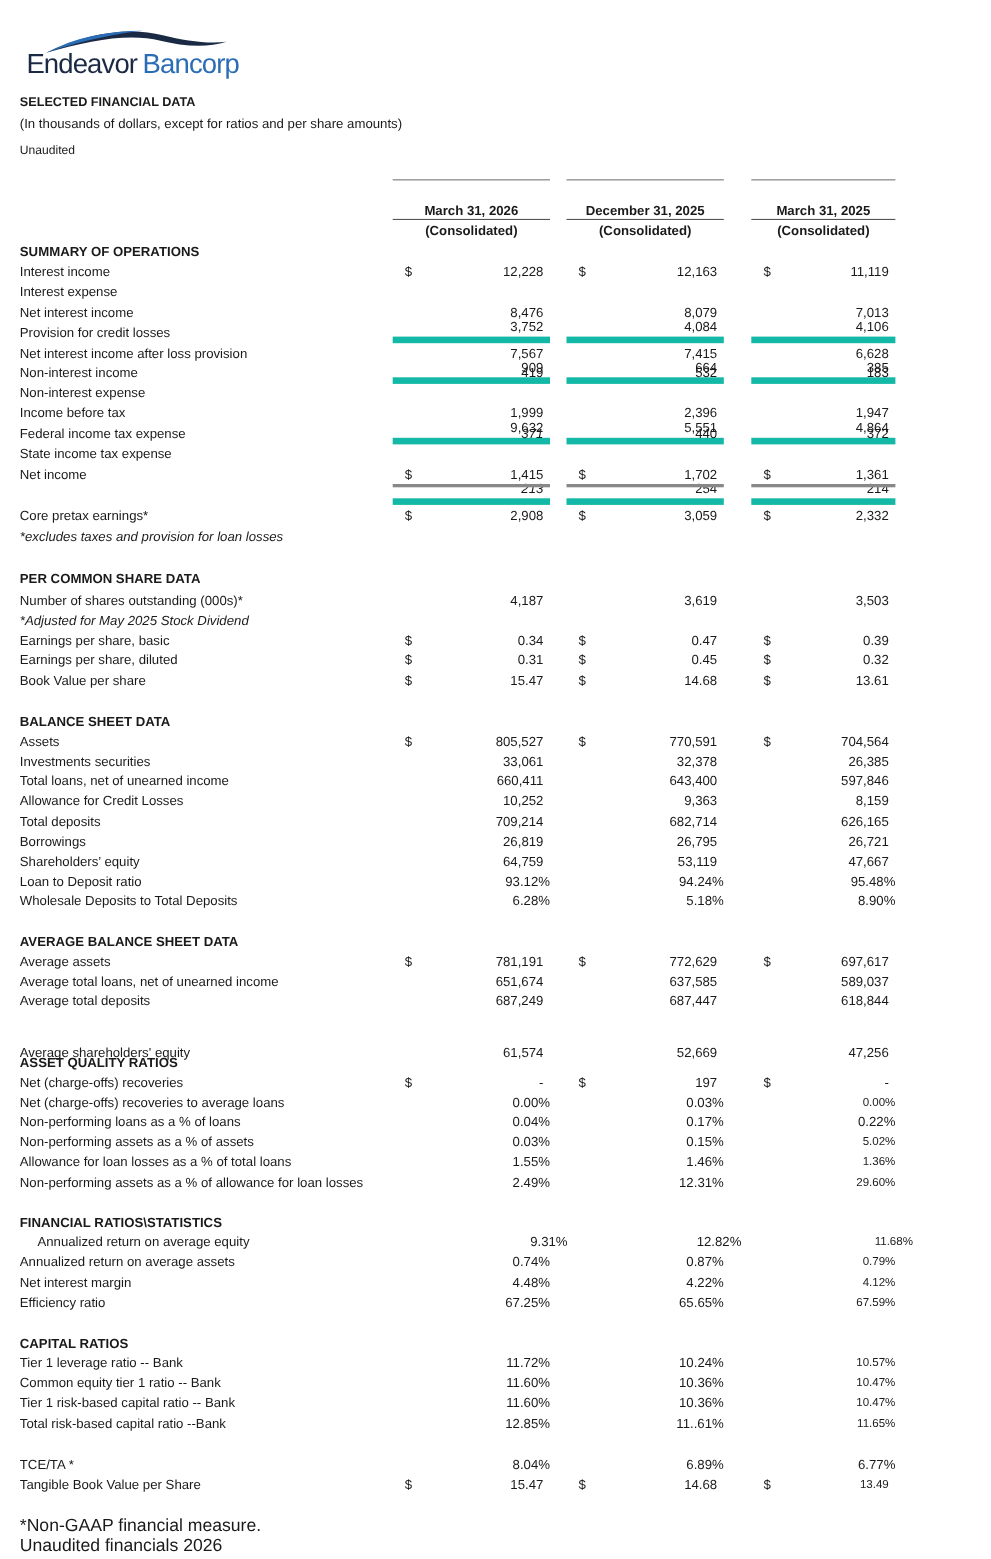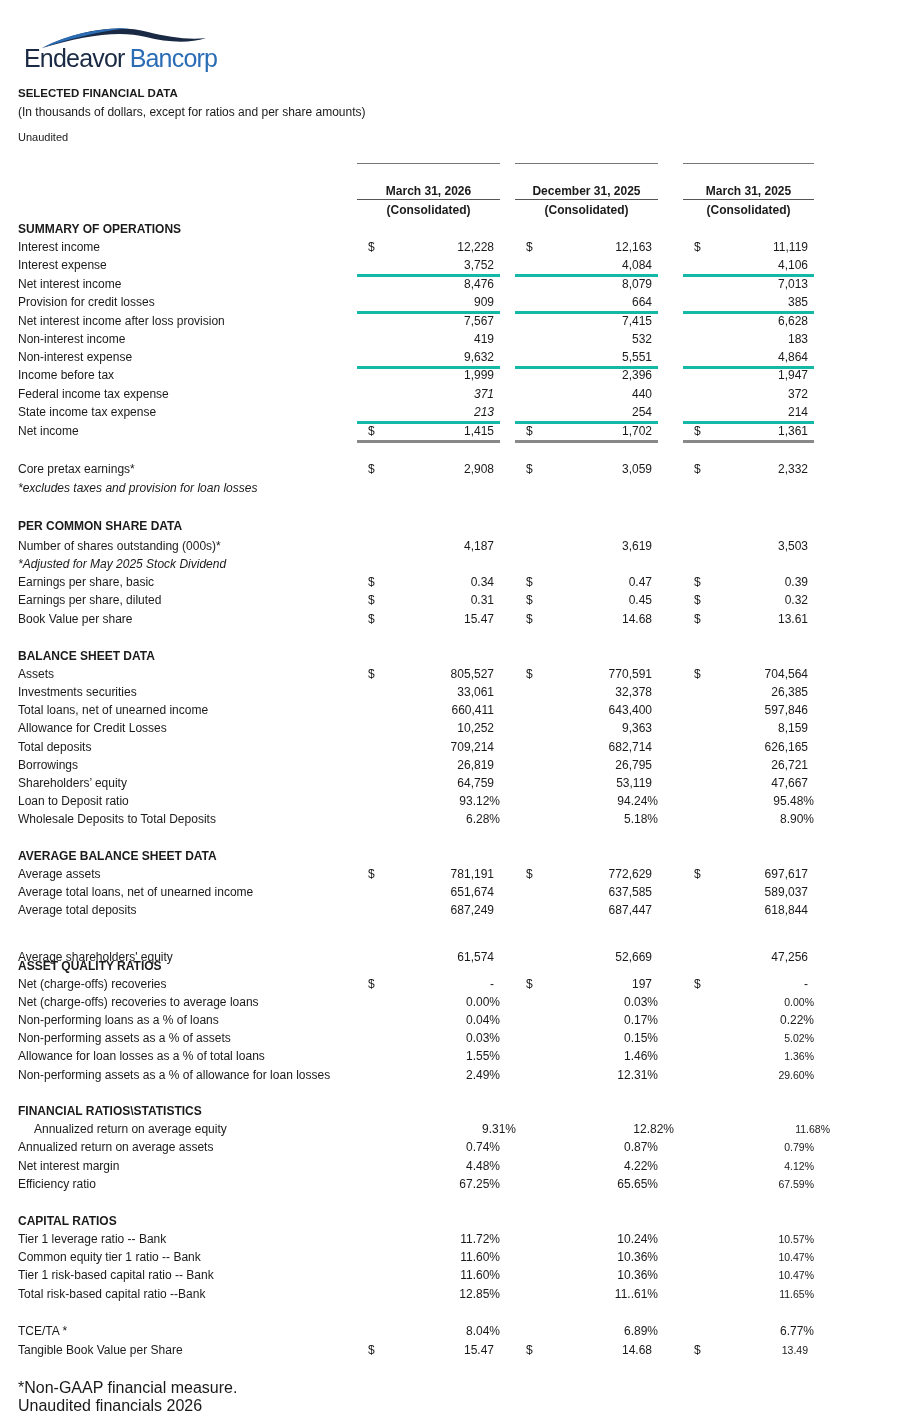--- a/index.html
+++ b/index.html
@@ -23,21 +23,21 @@
 
   .row { position:absolute; left:0; width:901px; height:18px; }
   .row .label { position:absolute; left:18px; top:0; white-space:nowrap; font-size:12px; line-height:18px; }
   .row .label.section { font-weight:bold; }
   .row .label.note { font-style:italic; }
   .cell { position:absolute; top:0; height:18px; line-height:18px; }
   .cell .dollar { position:absolute; left:11px; top:0; }
   .cell .val { position:absolute; right:6px; top:0; text-align:right; white-space:nowrap; }
   .cell .val.pct { right:0px; }
   .cell .val.it { font-style:italic; }
-  .cell.ul { border-bottom:3px solid #14b8a6; }
+  .cell.ul { border-bottom:6px solid #14b8a6;margin-top:32px; }
   .cell.dul { border-bottom:3px solid #888; }
   .c1 { left:357px; width:143px; }
   .c2 { left:515px; width:143px; }
   .c3 { left:683px; width:131px; }
   .small { font-size:10.5px; }
   .foot { position:absolute; left:18px; font-size:16px; white-space:nowrap; }
 </style>
 </head>
 <body>
 

